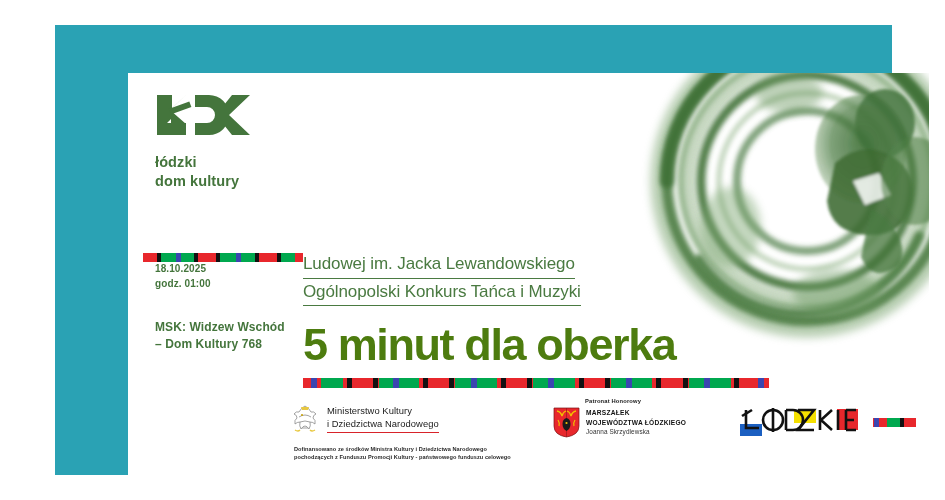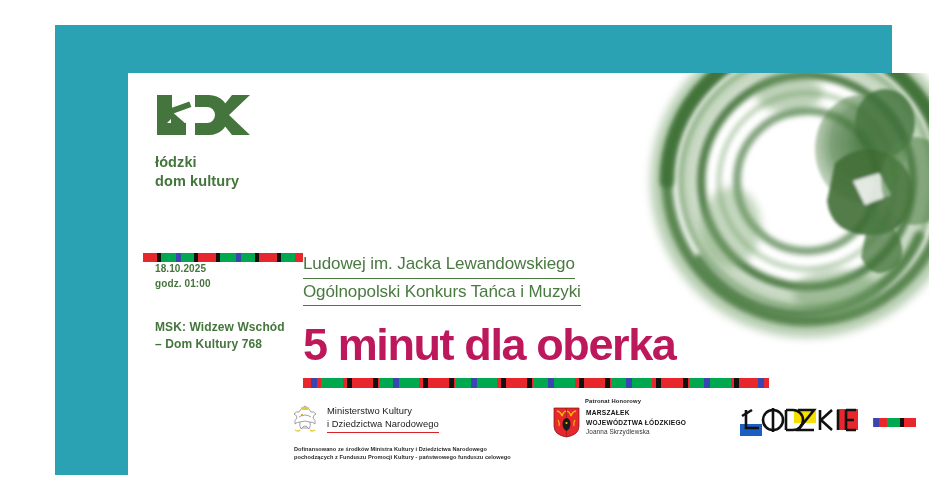--- a/index.html
+++ b/index.html
@@ -50,21 +50,21 @@
   .main-copy{position:absolute;left:175px;top:178px;width:500px;}
   .subtitle{
     color:#4A7A41;font-size:17px;line-height:1.5;font-weight:500;
     letter-spacing:-.1px;
   }
   .subtitle span{
     display:block;border-bottom:1.4px solid #4A7A41;padding-bottom:1px;
     width:fit-content;
   }
   .headline{
-    margin-top:16px;color:#be185d;font-size:45px;line-height:1;
+    margin-top:16px;color:#4d7c0f;font-size:45px;line-height:1;
     font-weight:800;letter-spacing:-1.4px;white-space:nowrap;
   }
 
   
   .wide-stripe{
     position:absolute;left:175px;top:305px;width:466px;height:10px;
   }
 
   
   .footer{position:absolute;left:0;top:325px;width:801px;height:79px;}

